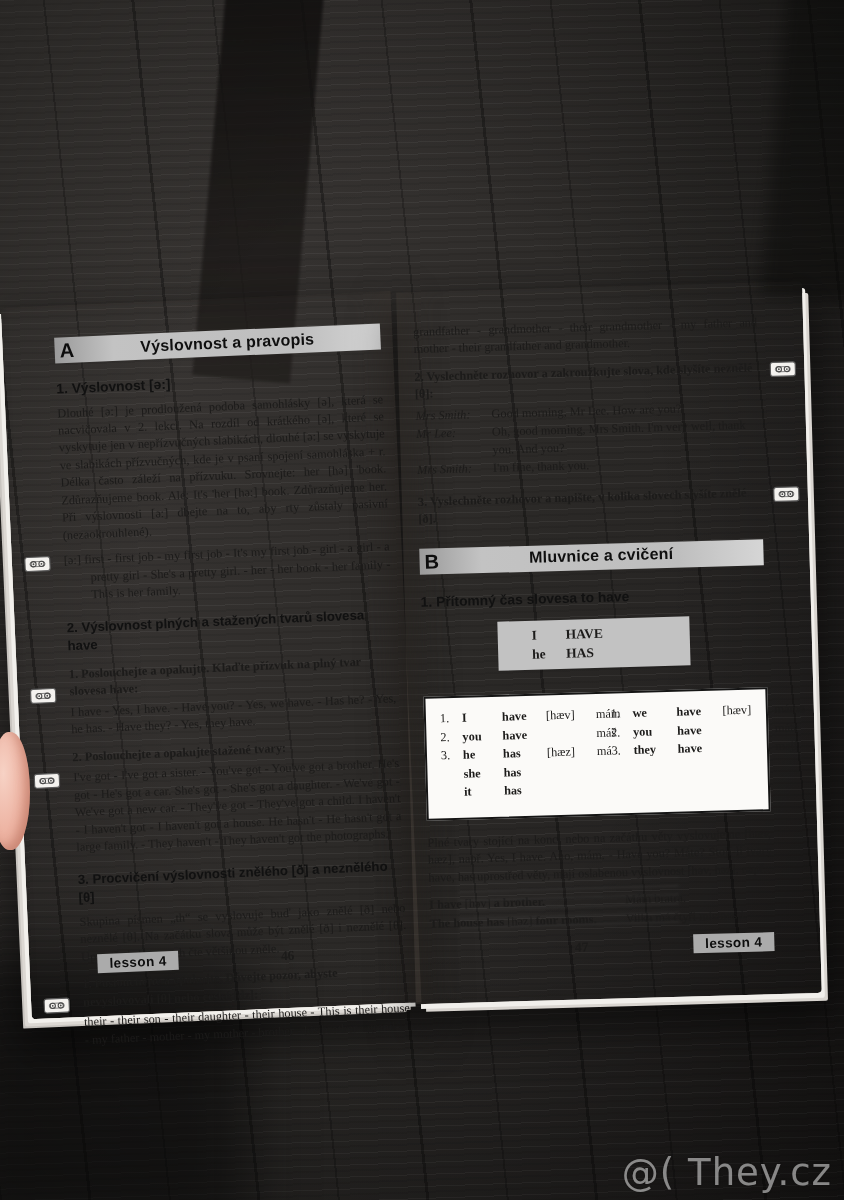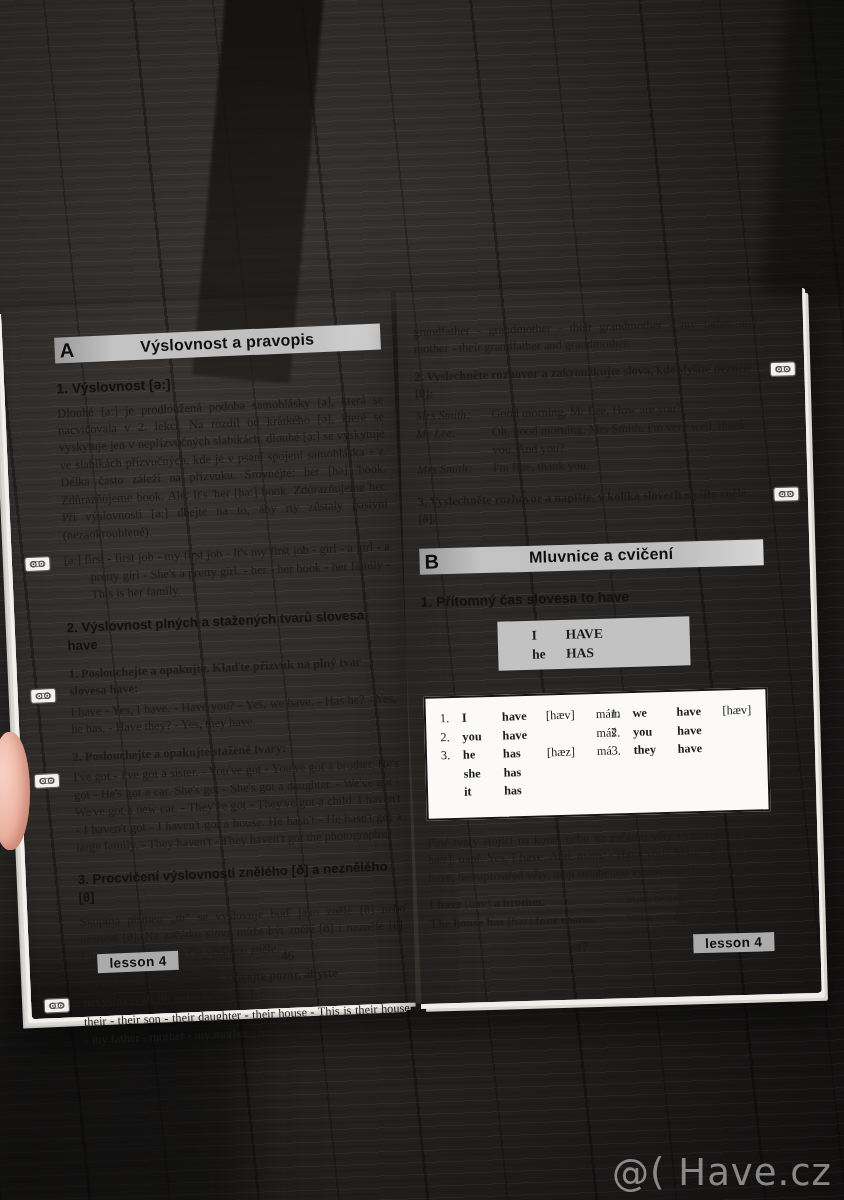--- a/index.html
+++ b/index.html
@@ -335,13 +335,13 @@
 
     <div class="footer" id="footer-right">
       <span class="pagenum">47</span>
       <span class="lesson-box">lesson 4</span>
     </div>
   </div>
 </div>
 
 <div id="finger"></div>
 
-<div id="watermark">@( Have.cz</div>
+<div id="watermark">@( They.cz</div>
 
 </body></html>

